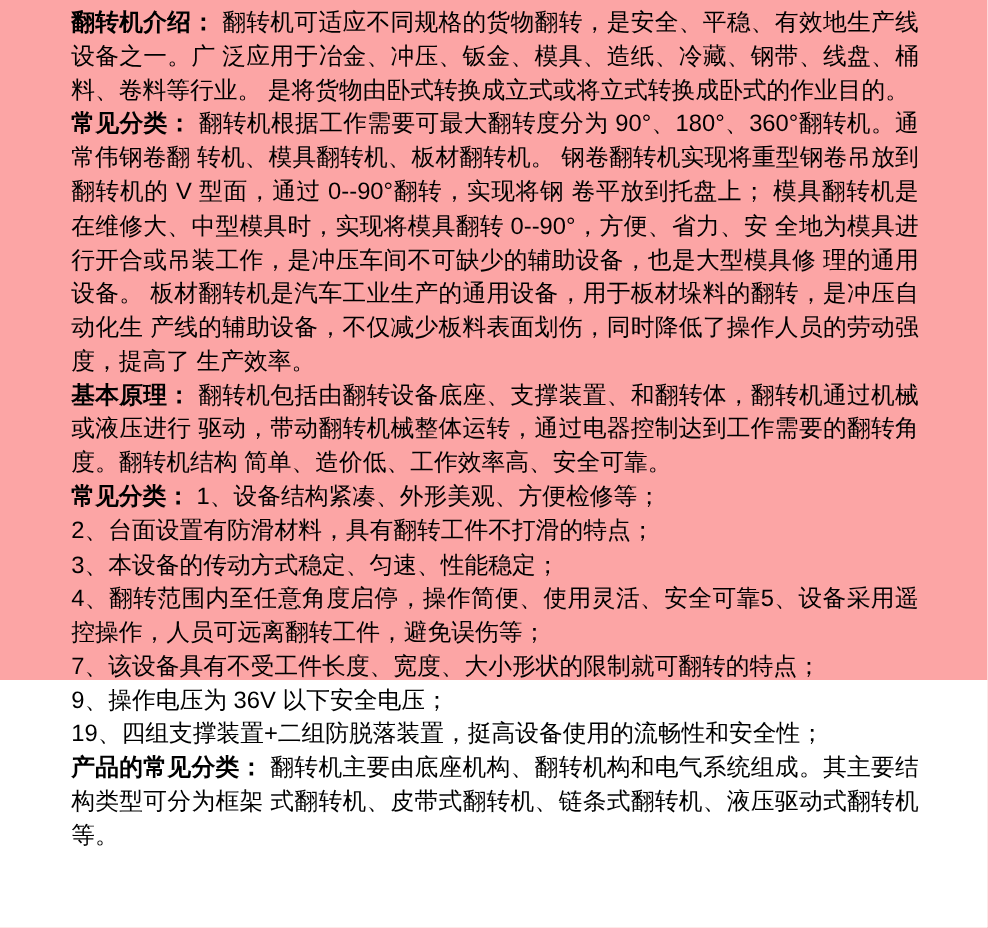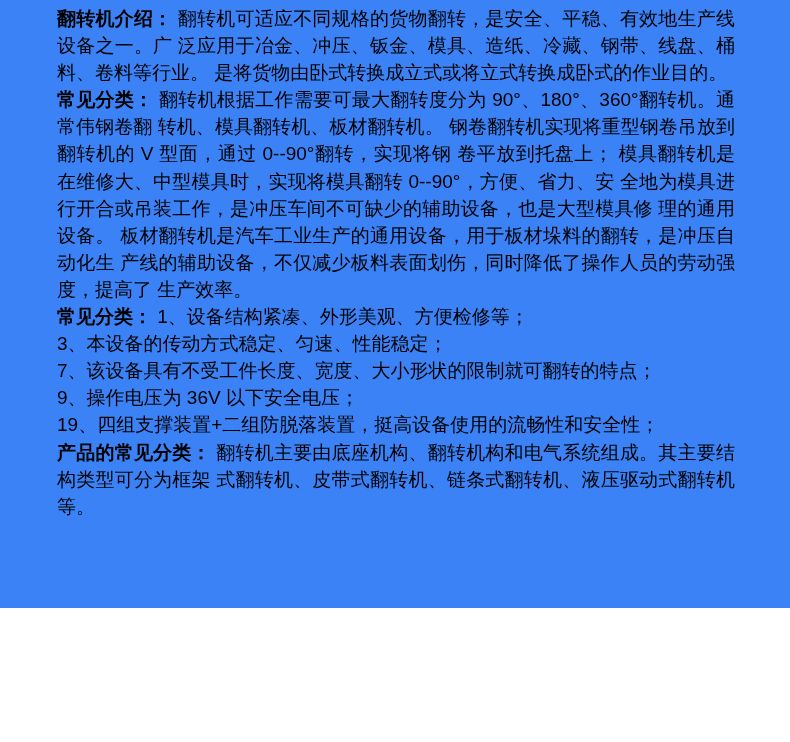--- a/index.html
+++ b/index.html
@@ -9,23 +9,23 @@
   }
   body {
     width: 790px;
     height: 742px;
     overflow: hidden;
     box-sizing: border-box;
   }
   .doc-page {
     box-sizing: border-box;
     width: 790px;
-    height: 608px;
+    height: 544px;
     padding: 5px 55px 0 57px;
-    background: #3b82f6;
+    background: #fca5a5;
     color: #000000;
     font-family: "Liberation Sans", "DejaVu Sans", sans-serif;
     font-size: 19px;
     line-height: 27.1px;
   }
   .doc-page p {
     margin: 0;
     padding: 0;
     text-align: justify;
     text-justify: inter-character;
@@ -38,26 +38,29 @@
 </style>
 </head>
 <body>
 
 <div class="doc-page">
 
   <p><strong>翻转机介绍：</strong><span> 翻转机可适应不同规格的货物翻转，是安全、平稳、有效地生产线设备之一。广 泛应用于冶金、冲压、钣金、模具、造纸、冷藏、钢带、线盘、桶料、卷料等行业。 是将货物由卧式转换成立式或将立式转换成卧式的作业目的。</span></p>
 
   <p><strong>常见分类：</strong><span> 翻转机根据工作需要可最大翻转度分为 90°、180°、360°翻转机。通常伟钢卷翻 转机、模具翻转机、板材翻转机。 钢卷翻转机实现将重型钢卷吊放到翻转机的 V 型面，通过 0--90°翻转，实现将钢 卷平放到托盘上； 模具翻转机是在维修大、中型模具时，实现将模具翻转 0--90°，方便、省力、安 全地为模具进行开合或吊装工作，是冲压车间不可缺少的辅助设备，也是大型模具修 理的通用设备。 板材翻转机是汽车工业生产的通用设备，用于板材垛料的翻转，是冲压自动化生 产线的辅助设备，不仅减少板料表面划伤，同时降低了操作人员的劳动强度，提高了 生产效率。</span></p>
 
+  <p><strong>基本原理：</strong><span> 翻转机包括由翻转设备底座、支撑装置、和翻转体，翻转机通过机械或液压进行 驱动，带动翻转机械整体运转，通过电器控制达到工作需要的翻转角度。翻转机结构 简单、造价低、工作效率高、安全可靠。</span></p>
 
   <p><strong>常见分类：</strong><span> 1、设备结构紧凑、外形美观、方便检修等；</span></p>
 
+  <p><strong></strong><span>2、台面设置有防滑材料，具有翻转工件不打滑的特点；</span></p>
 
   <p><strong></strong><span>3、本设备的传动方式稳定、匀速、性能稳定；</span></p>
 
+  <p><strong></strong><span>4、翻转范围内至任意角度启停，操作简便、使用灵活、安全可靠5、设备采用遥控操作，人员可远离翻转工件，避免误伤等；</span></p>
 
 
   <p><strong></strong><span>7、该设备具有不受工件长度、宽度、大小形状的限制就可翻转的特点；</span></p>
 
 
   <p><strong></strong><span>9、操作电压为 36V 以下安全电压；</span></p>
 
   <p><strong></strong><span>19、四组支撑装置+二组防脱落装置，挺高设备使用的流畅性和安全性；</span></p>
 
 

